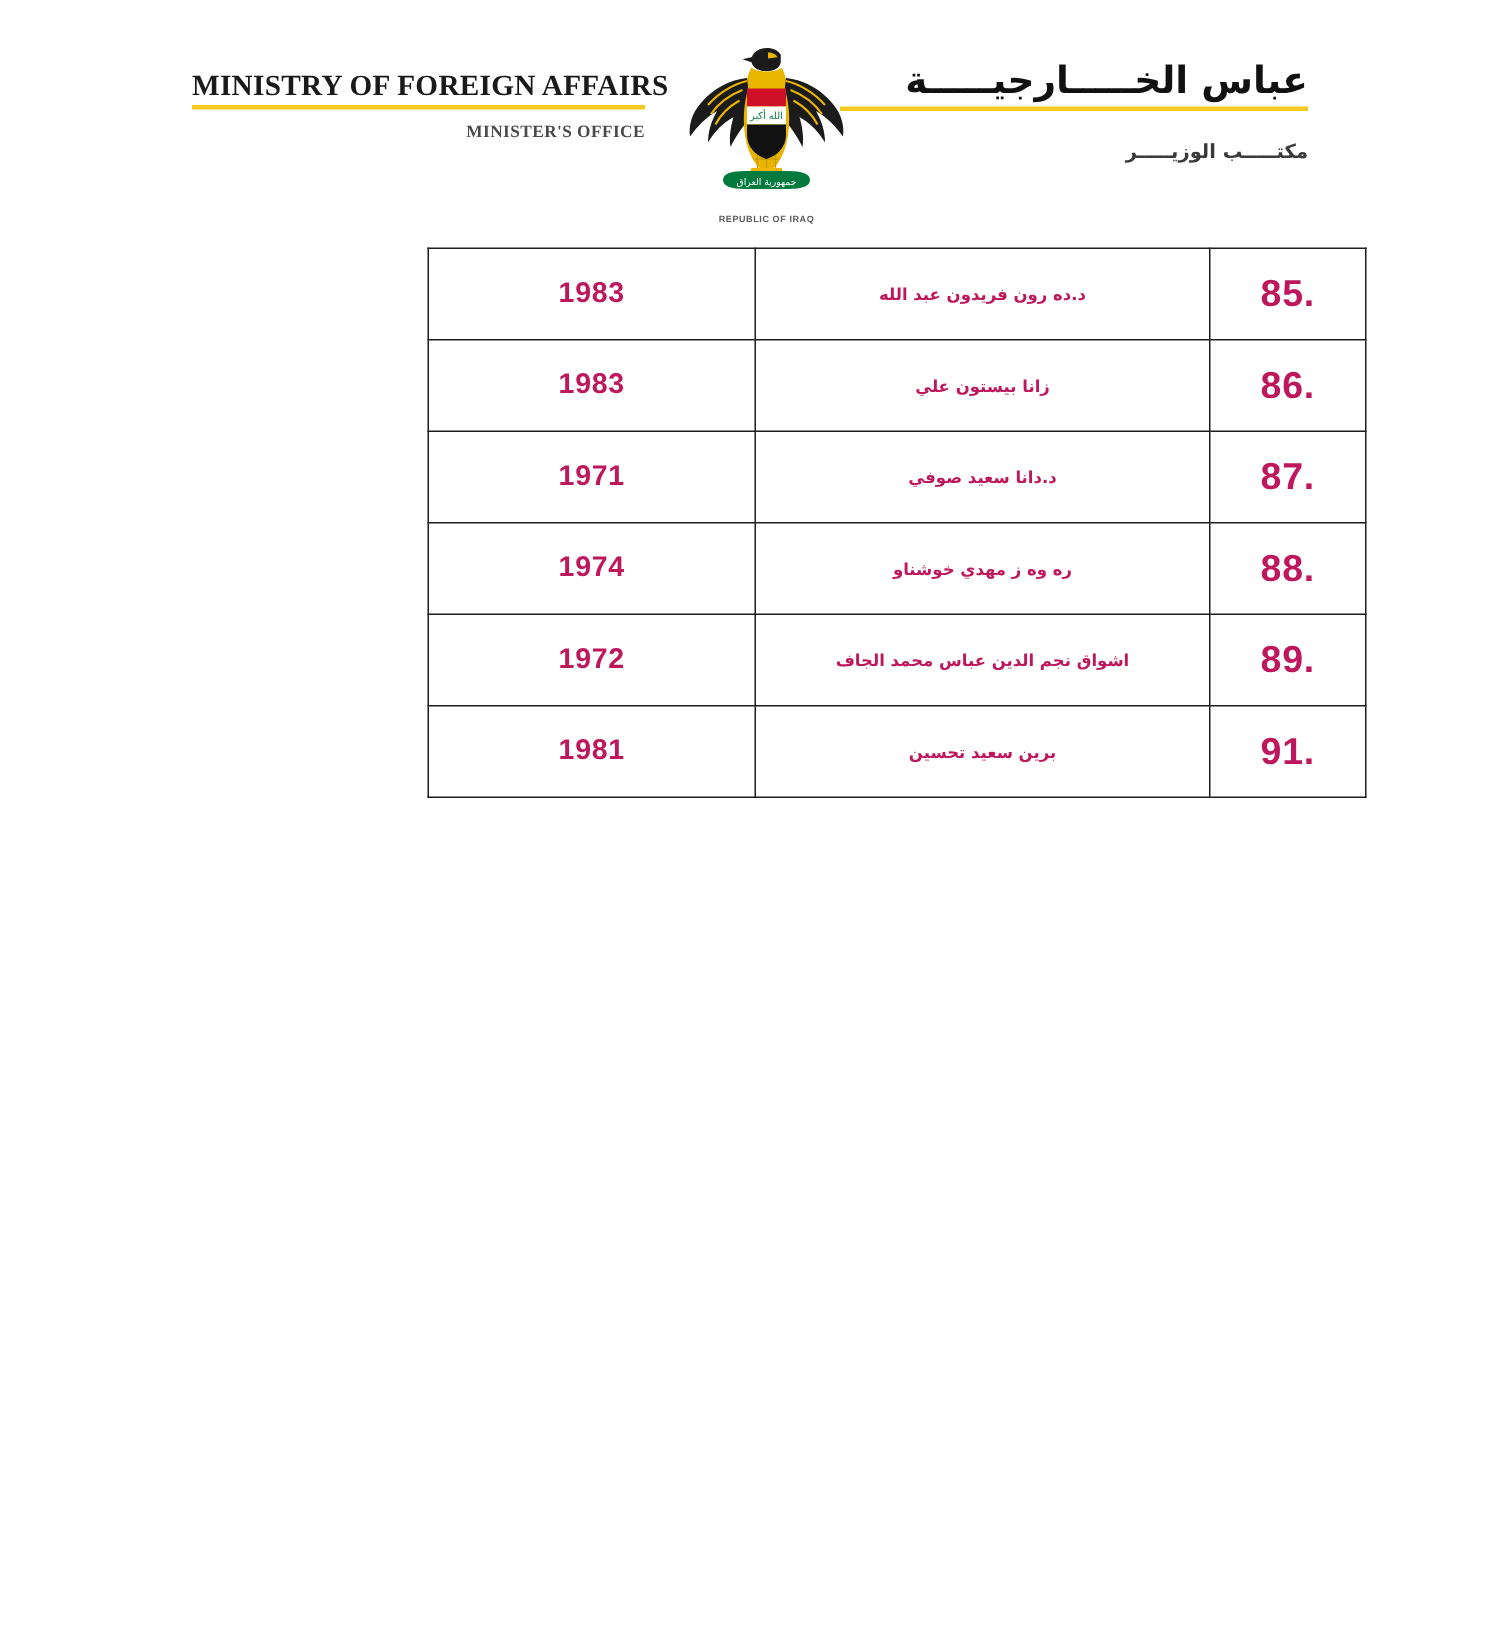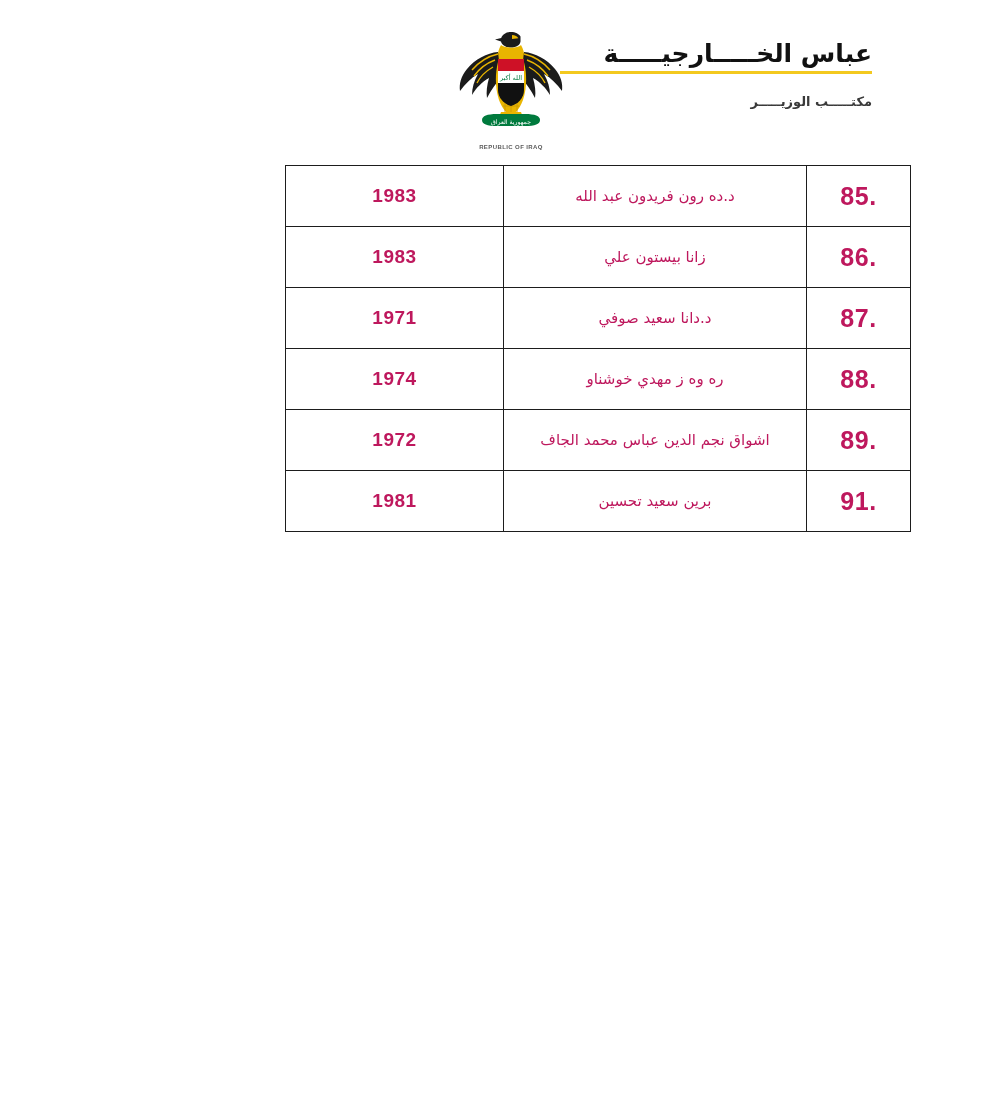--- a/index.html
+++ b/index.html
@@ -133,37 +133,42 @@
   .col-index  { width: 104px; }
 
   .cell-year {
     font-family: "Liberation Sans", sans-serif;
     font-size: 19px;
     font-weight: bold;
     letter-spacing: 0.5px;
   }
   .cell-name {
     font-family: "DejaVu Sans", sans-serif;
-    font-size: 15px;
-    font-weight: normal;
+    font-size: 11px;
+    font-weight: bold;
     direction: rtl;
     unicode-bidi: embed;
   }
   .cell-index {
     font-family: "Liberation Sans", sans-serif;
     font-size: 25px;
     font-weight: bold;
     letter-spacing: 0.5px;
   }
 </style>
 </head>
 <body>
 
 <div id="letterhead">
 
+  <div id="lh-english">
+    <div id="lh-en-title">MINISTRY OF FOREIGN AFFAIRS</div>
+    <div id="lh-en-rule"></div>
+    <div id="lh-en-sub">MINISTER'S OFFICE</div>
+  </div>
 
   <div id="lh-emblem">
     <svg width="108" height="112" viewBox="0 0 108 112" xmlns="http://www.w3.org/2000/svg">
 
       <path d="M54 6 C49 6 45.5 8.5 44.2 12 L38 13.5 L44 15.5 C44.8 19 48.5 21.5 54 21.5 C59.5 21.5 63 19 63.5 15.5 L63.5 10.5 C62 7.8 58.4 6 54 6 Z" fill="#1b1b1b"></path>
       <path d="M55 9 C58 9 60.5 10.3 61.3 12.2 L55 13 Z" fill="#E9B500"></path>
 
       <path d="M44 19 C41 24 40 30 41 36 L67 36 C68 30 67 24 64 19 C60.5 22.5 47.5 22.5 44 19 Z" fill="#E9B500"></path>
 
       <path d="M41 26 C30 27 18 33 10 43 C4 50 2 58 3 65 C8 58 14 52 21 48 C17 55 15 62 15 69

